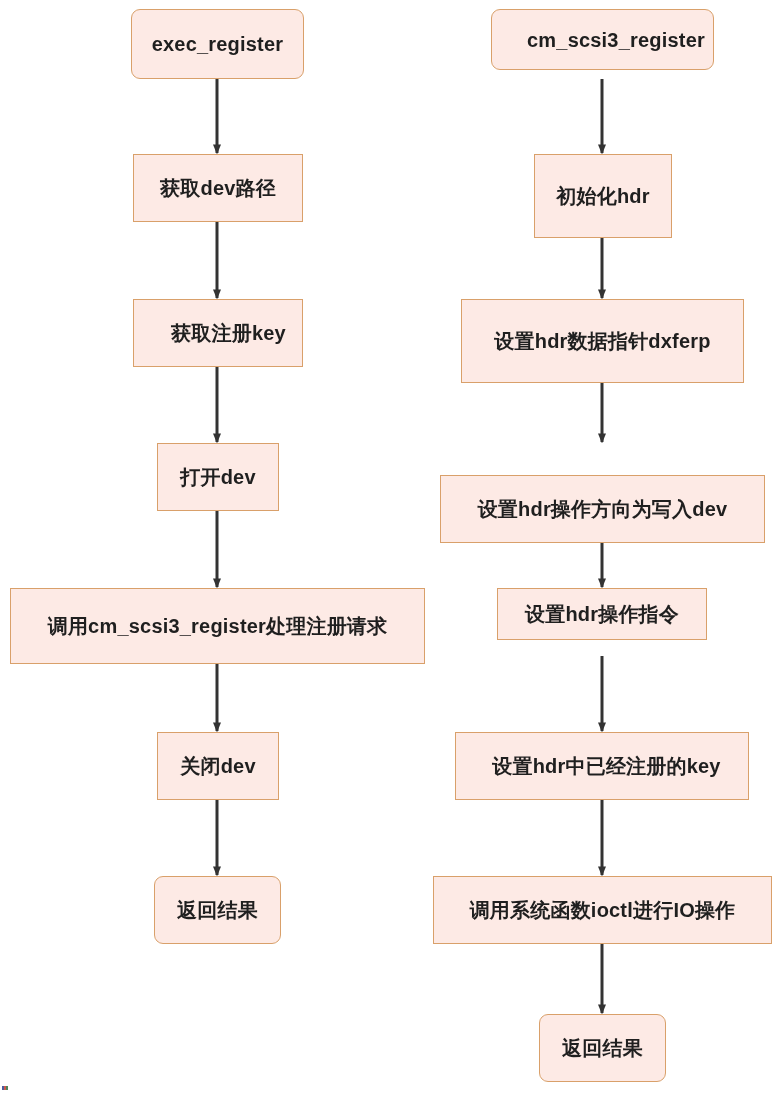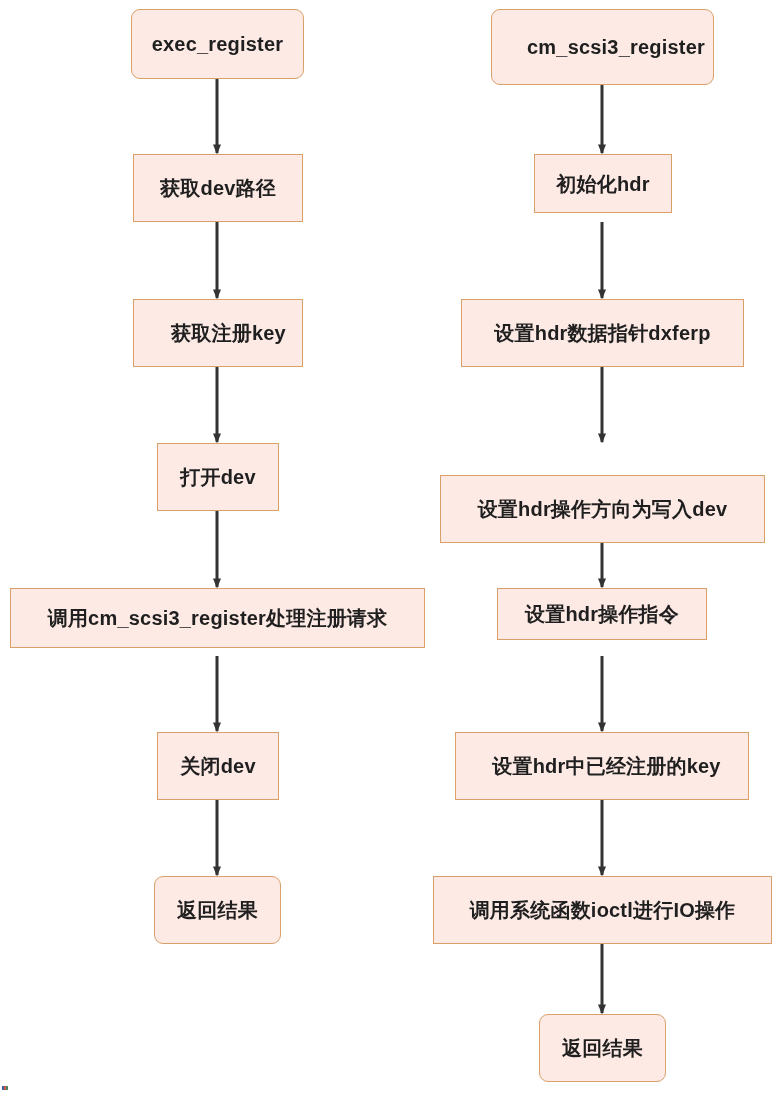--- a/index.html
+++ b/index.html
@@ -97,36 +97,36 @@
       </div>
       <div class="node process" style="left: 133px; top: 154px; width: 170px; height: 68px;">
         <span class="node-label">获取dev路径</span>
       </div>
       <div class="node process" style="left: 133px; top: 299px; width: 170px; height: 68px; padding-left: 21px;">
         <span class="node-label">获取注册key</span>
       </div>
       <div class="node process" style="left: 157px; top: 443px; width: 122px; height: 68px;">
         <span class="node-label">打开dev</span>
       </div>
-      <div class="node process" style="left: 10px; top: 588px; width: 415px; height: 60px; align-items: center;">
+      <div class="node process" style="left: 10px; top: 588px; width: 415px; height: 76px; align-items: center;">
         <span class="node-label">调用cm_scsi3_register处理注册请求</span>
       </div>
       <div class="node process" style="left: 157px; top: 732px; width: 122px; height: 68px;">
         <span class="node-label">关闭dev</span>
       </div>
       <div class="node terminal" style="left: 154px; top: 876px; width: 127px; height: 68px;">
         <span class="node-label">返回结果</span>
       </div>
-      <div class="node terminal" style="left: 491px; top: 9px; width: 223px; height: 76px; padding-left: 27px;">
+      <div class="node terminal" style="left: 491px; top: 9px; width: 223px; height: 61px; padding-left: 27px;">
         <span class="node-label">cm_scsi3_register</span>
       </div>
-      <div class="node process" style="left: 534px; top: 154px; width: 138px; height: 59px;">
+      <div class="node process" style="left: 534px; top: 154px; width: 138px; height: 84px;">
         <span class="node-label">初始化hdr</span>
       </div>
-      <div class="node process" style="left: 461px; top: 299px; width: 283px; height: 68px;">
+      <div class="node process" style="left: 461px; top: 299px; width: 283px; height: 84px;">
         <span class="node-label">设置hdr数据指针dxferp</span>
       </div>
       <div class="node process" style="left: 440px; top: 443px; width: 325px; height: 68px; margin-top: 32px;">
         <span class="node-label">设置hdr操作方向为写入dev</span>
       </div>
       <div class="node process" style="left: 497px; top: 588px; width: 210px; height: 52px;">
         <span class="node-label">设置hdr操作指令</span>
       </div>
       <div class="node process" style="left: 455px; top: 732px; width: 294px; height: 68px; padding-left: 9px;">
         <span class="node-label">设置hdr中已经注册的key</span>

